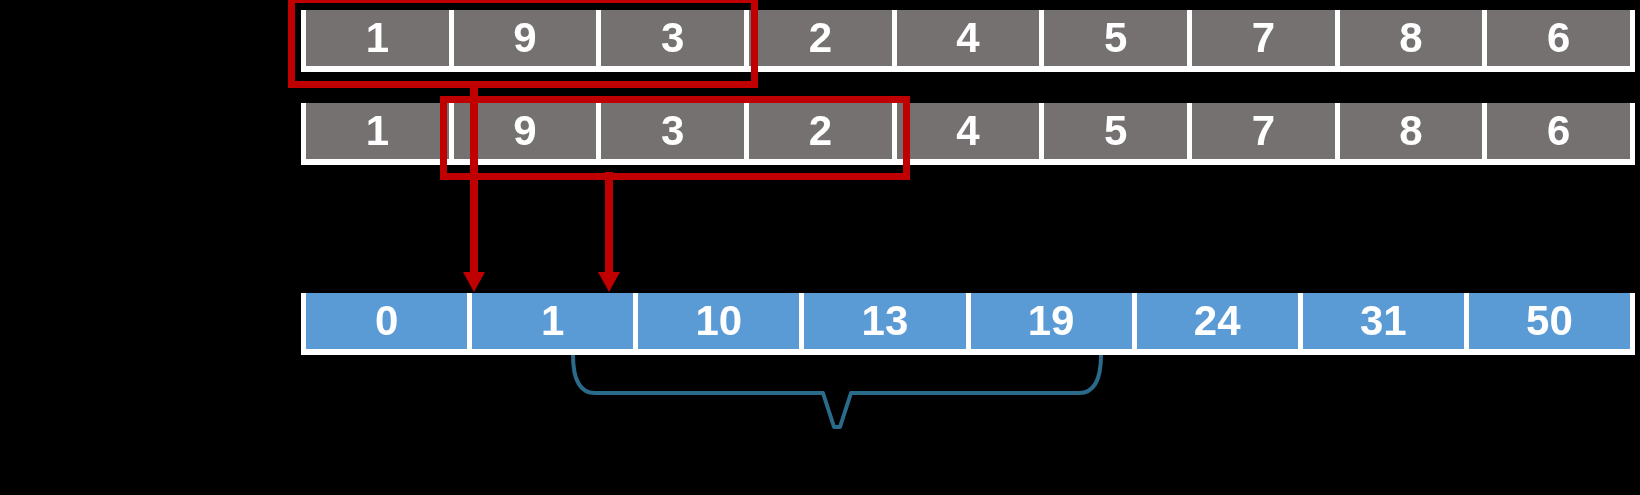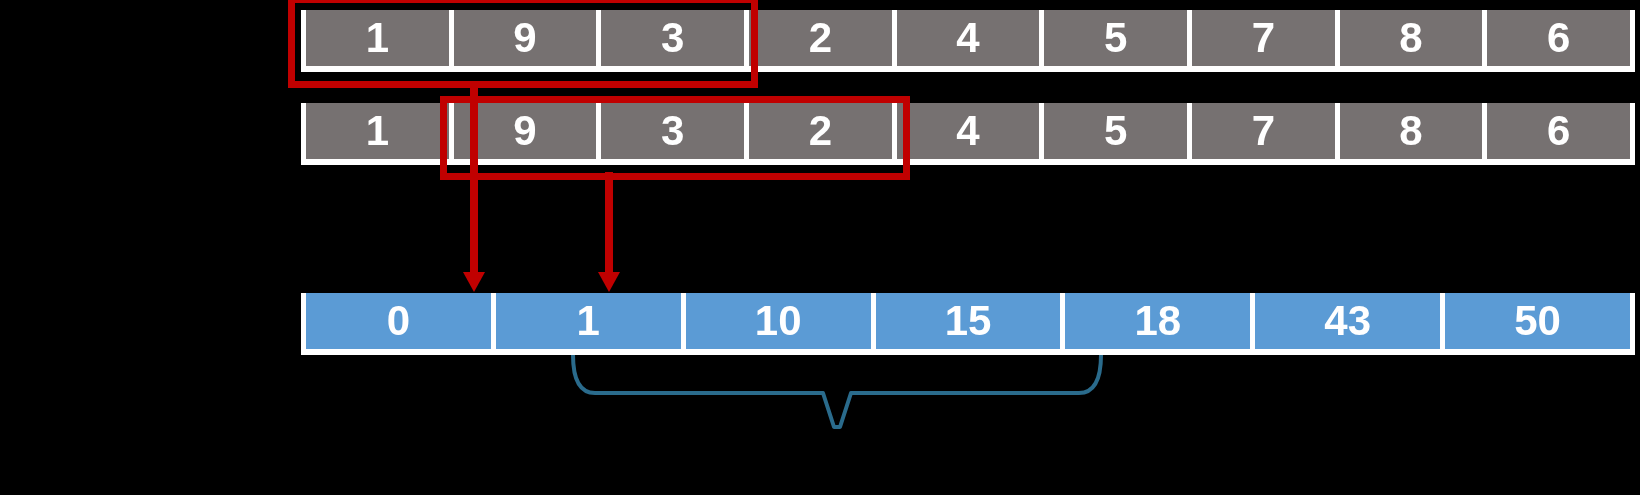--- a/index.html
+++ b/index.html
@@ -96,23 +96,24 @@
       <div class="cell">5</div>
       <div class="cell">7</div>
       <div class="cell">8</div>
       <div class="cell">6</div>
     </div>
 
   <div class="array-row row-blue" style="top: 293px;">
       <div class="cell">0</div>
       <div class="cell">1</div>
       <div class="cell">10</div>
-      <div class="cell">15</div>
-      <div class="cell">18</div>
-      <div class="cell">43</div>
+      <div class="cell">13</div>
+      <div class="cell">19</div>
+      <div class="cell">24</div>
+      <div class="cell">31</div>
       <div class="cell">50</div>
     </div>
 
   <div class="window-rect" id="window-rect-1"></div>
   <div class="window-rect" id="window-rect-2"></div>
 
   <div class="arrow-line" id="arrow-line-1"></div>
   <div class="arrow-head" id="arrow-head-1"></div>
   <div class="arrow-line" id="arrow-line-2"></div>
   <div class="arrow-head" id="arrow-head-2"></div>

